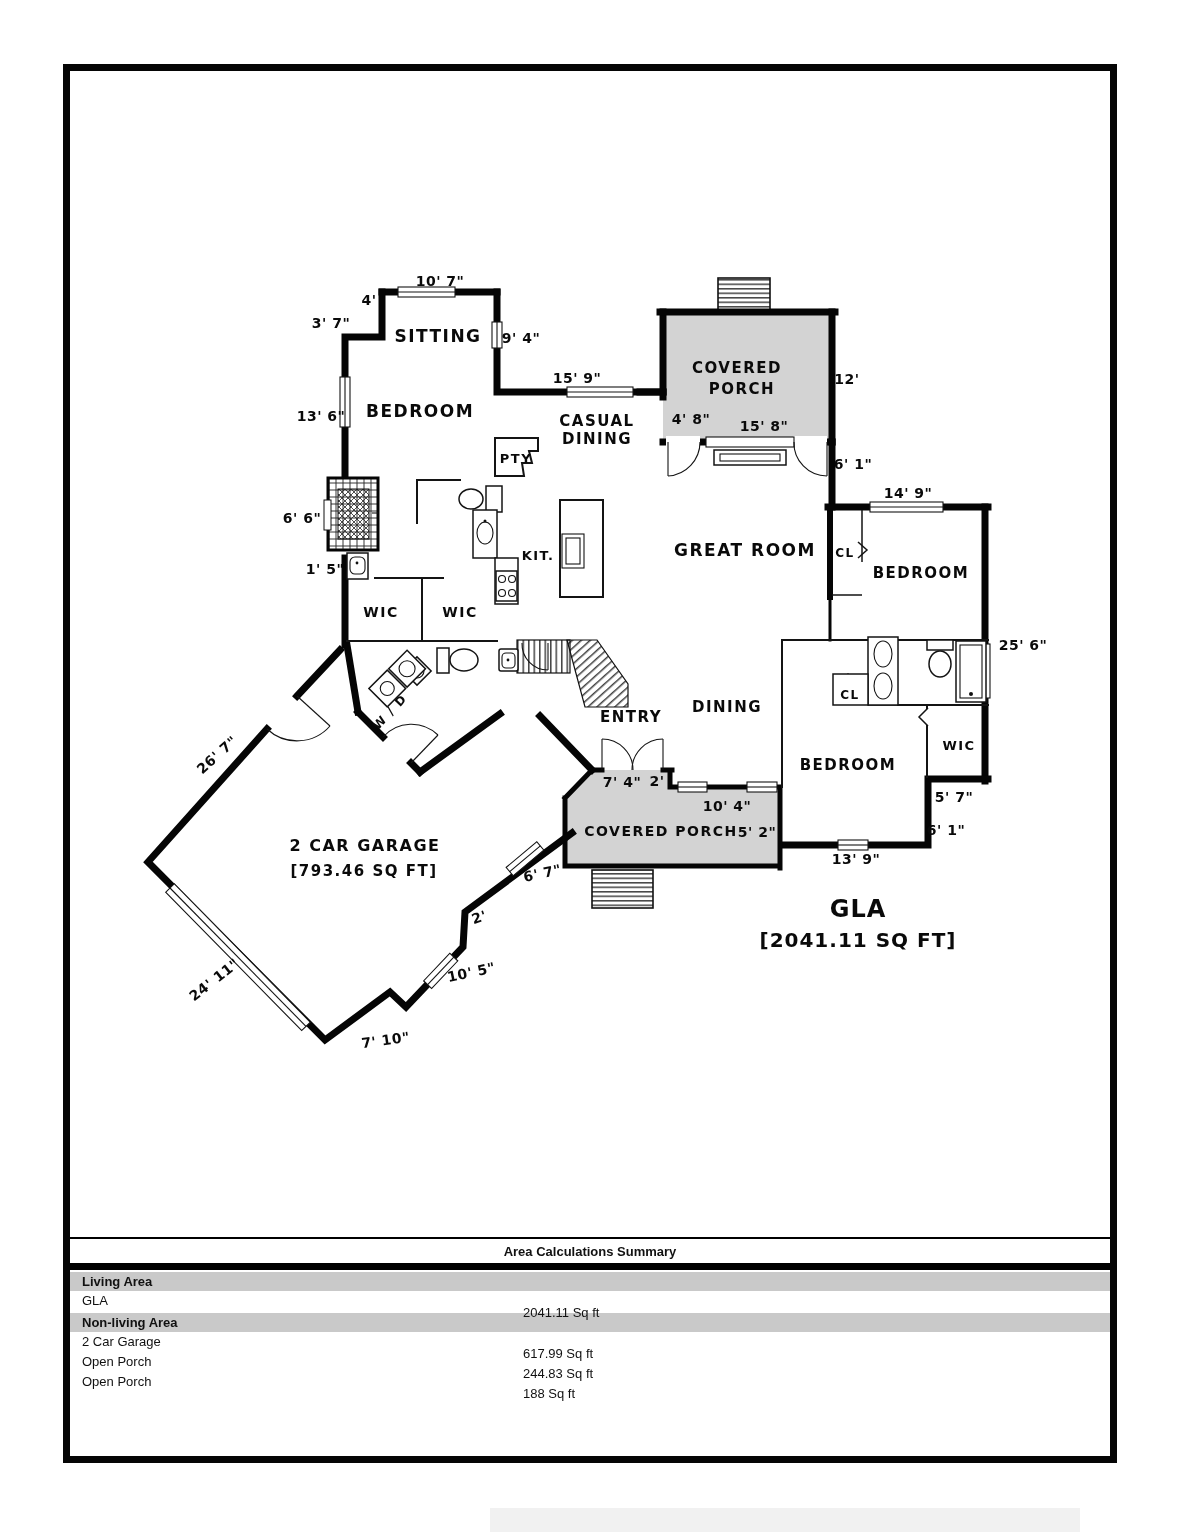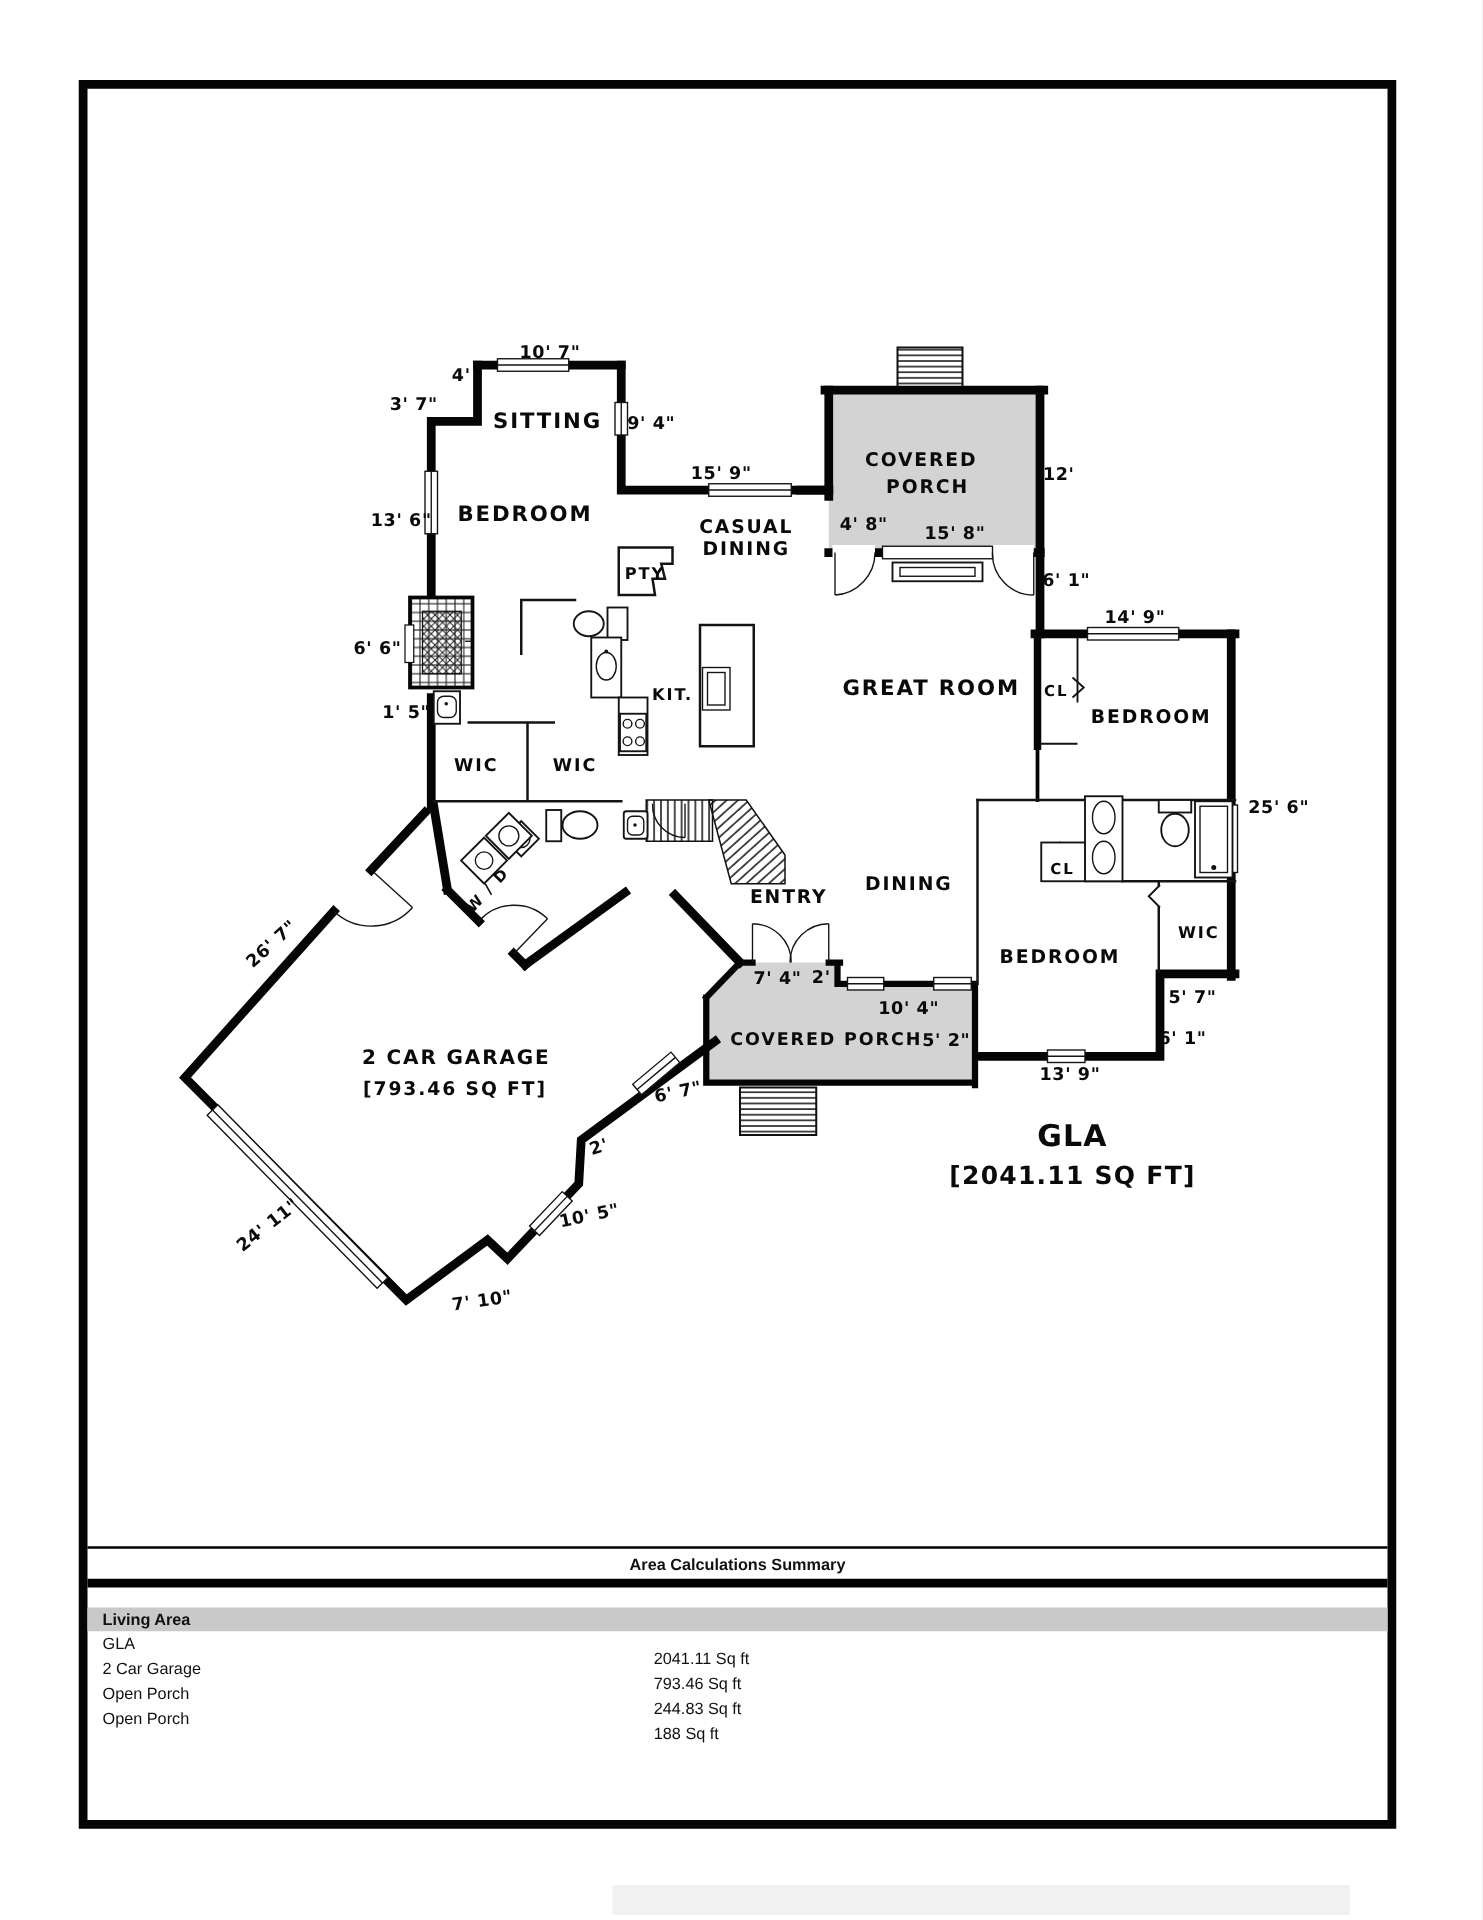--- a/index.html
+++ b/index.html
@@ -24,21 +24,21 @@
 
   text.room{font-family:"DejaVu Sans",sans-serif;font-weight:700;fill:#0a0a0a;letter-spacing:1.5px}
   text.dim{font-family:"DejaVu Sans",sans-serif;font-weight:700;fill:#0a0a0a;letter-spacing:0.5px}
   text.big{font-family:"DejaVu Sans",sans-serif;font-weight:700;fill:#0a0a0a;letter-spacing:1px}
 
   
   .summary{position:absolute;left:70px;top:1237px;width:1040px;color:#111;
            font-family:"Liberation Sans",sans-serif;font-size:13px;}
   .sum-title{text-align:center;font-weight:bold;padding:5px 12px 4px;border-top:2px solid #000;}
   .sum-bar{height:7px;background:#000;}
-  .sum-section{background:#c9c9c9;font-weight:bold;padding:2px 16px 2px 12px;margin-top:16px;}
+  .sum-section{background:#c9c9c9;font-weight:bold;padding:2px 16px 2px 12px;margin-top:2px;}
   .sum-row{position:relative;padding:2px 0 2px 12px;height:16px;}
   .sum-row .val{position:absolute;left:453px;top:14px;}
   .sum-row.bold{font-weight:bold;}
 </style>
 </head>
 <body>
 
 <div class="page">
   <div class="frame"></div>
 
@@ -341,23 +341,24 @@
   </svg>
 
   <div class="summary">
     <div class="sum-title">Area Calculations Summary</div>
     <div class="sum-bar"></div>
     <div class="sum-section">Living Area</div>
     <div class="sum-row">
       <span>GLA</span>
       <span class="val">2041.11 Sq ft</span>
     </div>
+    <div class="sum-section">Non-living Area</div>
     <div class="sum-row">
       <span>2 Car Garage</span>
-      <span class="val">793.46 Sq ft</span>
+      <span class="val">617.99 Sq ft</span>
     </div>
     <div class="sum-row">
       <span>Open Porch</span>
       <span class="val">244.83 Sq ft</span>
     </div>
     <div class="sum-row">
       <span>Open Porch</span>
       <span class="val">188 Sq ft</span>
     </div>
   </div>

